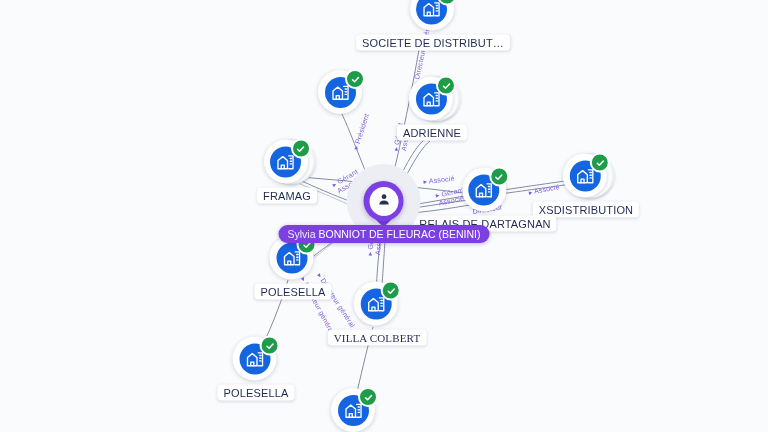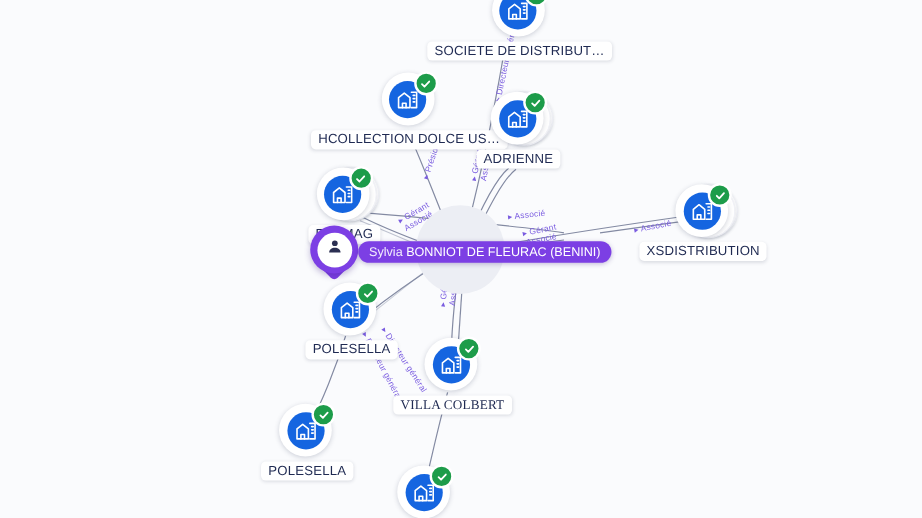--- a/index.html
+++ b/index.html
@@ -115,21 +115,21 @@
     border-radius: 4px;
     white-space: nowrap;
     box-shadow: 0 1px 3px rgba(40,50,80,.14);
   }
 
   
   .person-node {
     position: absolute;
     transform: translate(-50%, -50%);
     display: flex;
-    flex-direction: row;
+    flex-direction: column;
     align-items: center;
     z-index: 30;
     cursor: pointer;
   }
   .person-halo {
     position: absolute;
     width: 74px;
     height: 74px;
     border-radius: 50%;
     background: #eceef4;
@@ -309,21 +309,20 @@
                 <path d="M17.9 7.6h1.7M17.9 11h1.7M17.9 14.4h1.7"></path>
               </svg>
             </div>
           </div>
           <div class="verified">
             <svg width="9" height="9" viewBox="0 0 24 24" fill="none" stroke="#ffffff" stroke-width="4" stroke-linecap="round" stroke-linejoin="round">
               <path d="M4 12.5l5.5 5.5L20 6.5"></path>
             </svg>
           </div>
         </div>
-        <div class="node-label">HCOLLECTION DOLCE US…</div>
       </div>
       <div class="node" style="left: 432px; top: 108px;">
         <div class="node-badge-wrap">
           <div class="node-stack stack-2"></div>
           <div class="node-stack stack-1"></div>
           <div class="node-circle">
             <div class="node-inner">
               <svg width="19" height="19" viewBox="0 0 24 24" fill="none" stroke="#ffffff" stroke-width="1.7" stroke-linecap="round" stroke-linejoin="round">
                 <path d="M2.5 20.5h12V10L8.5 5.2 2.5 10z" fill="none"></path>
                 <path d="M6.6 20.5v-4.6h3.8v4.6"></path>
@@ -377,20 +376,40 @@
             </div>
           </div>
           <div class="verified">
             <svg width="9" height="9" viewBox="0 0 24 24" fill="none" stroke="#ffffff" stroke-width="4" stroke-linecap="round" stroke-linejoin="round">
               <path d="M4 12.5l5.5 5.5L20 6.5"></path>
             </svg>
           </div>
         </div>
         <div class="node-label">XSDISTRIBUTION</div>
       </div>
+      <div class="node" style="left: 485px; top: 199px;">
+        <div class="node-badge-wrap">
+          <div class="node-circle">
+            <div class="node-inner">
+              <svg width="19" height="19" viewBox="0 0 24 24" fill="none" stroke="#ffffff" stroke-width="1.7" stroke-linecap="round" stroke-linejoin="round">
+                <path d="M2.5 20.5h12V10L8.5 5.2 2.5 10z" fill="none"></path>
+                <path d="M6.6 20.5v-4.6h3.8v4.6"></path>
+                <path d="M16 20.5h5.5V4.2H16"></path>
+                <path d="M17.9 7.6h1.7M17.9 11h1.7M17.9 14.4h1.7"></path>
+              </svg>
+            </div>
+          </div>
+          <div class="verified">
+            <svg width="9" height="9" viewBox="0 0 24 24" fill="none" stroke="#ffffff" stroke-width="4" stroke-linecap="round" stroke-linejoin="round">
+              <path d="M4 12.5l5.5 5.5L20 6.5"></path>
+            </svg>
+          </div>
+        </div>
+        <div class="node-label">RELAIS DE DARTAGNAN</div>
+      </div>
       <div class="node" style="left: 293px; top: 267px;">
         <div class="node-badge-wrap">
           <div class="node-circle">
             <div class="node-inner">
               <svg width="19" height="19" viewBox="0 0 24 24" fill="none" stroke="#ffffff" stroke-width="1.7" stroke-linecap="round" stroke-linejoin="round">
                 <path d="M2.5 20.5h12V10L8.5 5.2 2.5 10z" fill="none"></path>
                 <path d="M6.6 20.5v-4.6h3.8v4.6"></path>
                 <path d="M16 20.5h5.5V4.2H16"></path>
                 <path d="M17.9 7.6h1.7M17.9 11h1.7M17.9 14.4h1.7"></path>
               </svg>

